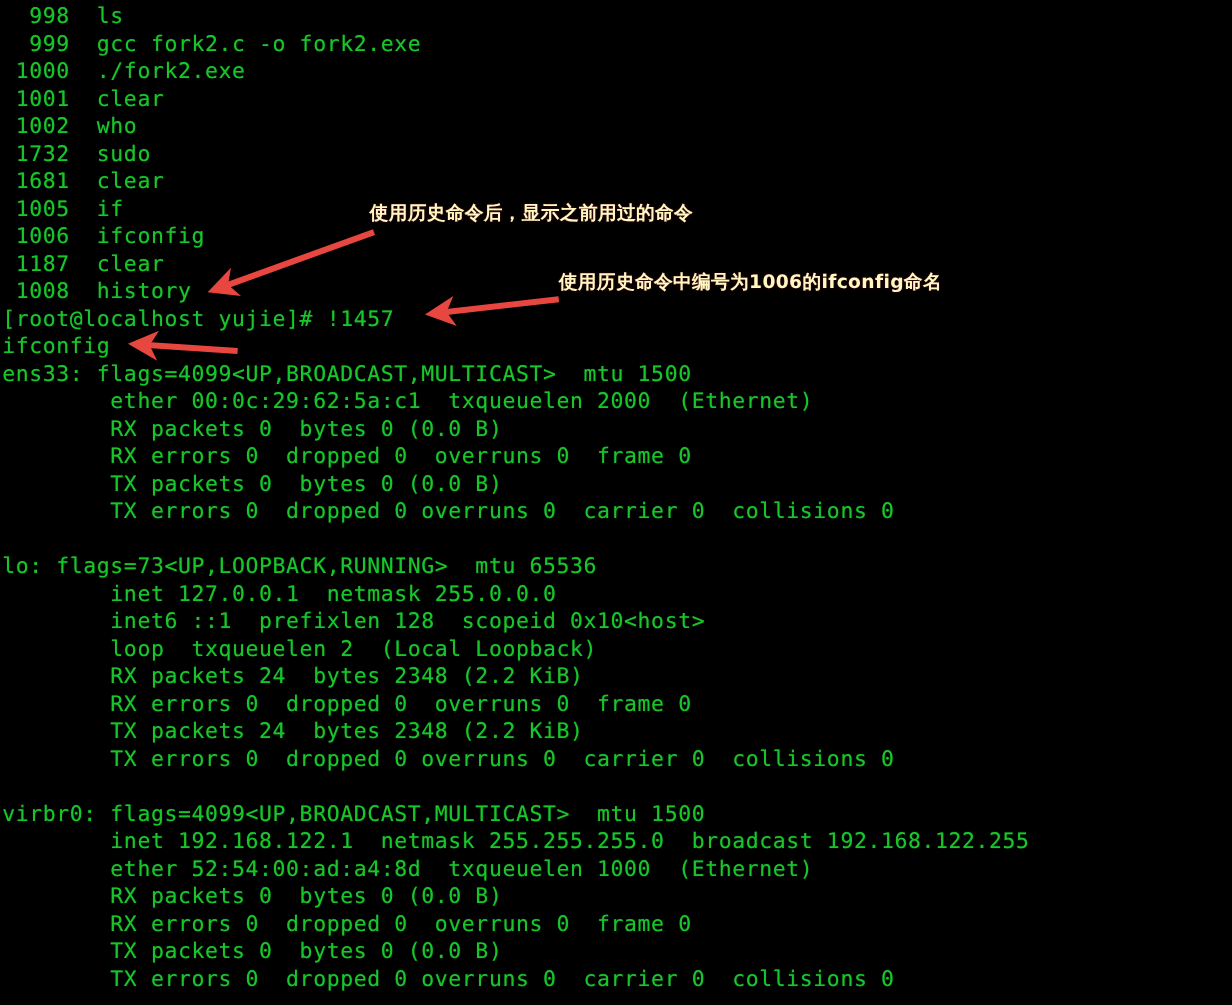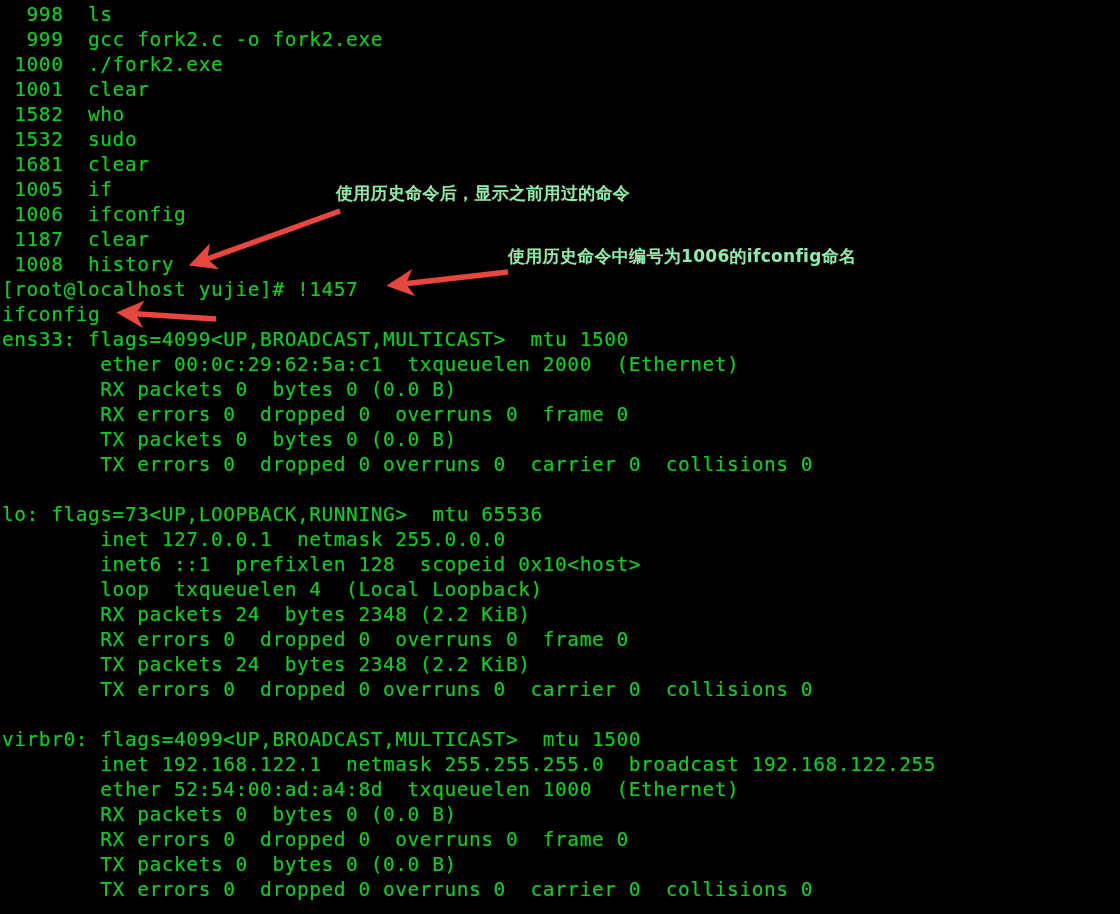--- a/index.html
+++ b/index.html
@@ -37,21 +37,21 @@
     white-space: pre;
     padding-left: 2px;
     font-family: "DejaVu Sans Mono", "Liberation Mono", monospace;
     text-shadow: 0 0 1px rgba(24,198,43,0.55);
   }
   .tline.blank {
     color: transparent;
   }
   .annotation {
     position: absolute;
-    color: #86efac;
+    color: #fef9c3;
     font-family: "DejaVu Sans", "Liberation Sans", sans-serif;
     font-size: 17px;
     font-weight: bold;
     white-space: pre;
     letter-spacing: 0.3px;
     text-shadow: 0 0 2px rgba(157,16,24,0.6);
   }
   #annotation-1 {
     left: 336px;
     top: 182px;
@@ -72,40 +72,40 @@
 </head>
 <body>
 
 <div id="terminal">
 
   <div id="console" style="color: rgb(24, 198, 43);">
       <div class="tline">  998  ls</div>
       <div class="tline">  999  gcc fork2.c -o fork2.exe</div>
       <div class="tline"> 1000  ./fork2.exe</div>
       <div class="tline"> 1001  clear</div>
-      <div class="tline"> 1582  who</div>
-      <div class="tline"> 1532  sudo</div>
+      <div class="tline"> 1002  who</div>
+      <div class="tline"> 1732  sudo</div>
       <div class="tline"> 1681  clear</div>
       <div class="tline"> 1005  if</div>
       <div class="tline"> 1006  ifconfig</div>
       <div class="tline"> 1187  clear</div>
       <div class="tline"> 1008  history</div>
       <div class="tline">[root@localhost yujie]# !1457</div>
       <div class="tline">ifconfig</div>
       <div class="tline">ens33: flags=4099&lt;UP,BROADCAST,MULTICAST&gt;  mtu 1500</div>
       <div class="tline">        ether 00:0c:29:62:5a:c1  txqueuelen 2000  (Ethernet)</div>
       <div class="tline">        RX packets 0  bytes 0 (0.0 B)</div>
       <div class="tline">        RX errors 0  dropped 0  overruns 0  frame 0</div>
       <div class="tline">        TX packets 0  bytes 0 (0.0 B)</div>
       <div class="tline">        TX errors 0  dropped 0 overruns 0  carrier 0  collisions 0</div>
       <div class="tline blank"></div>
       <div class="tline">lo: flags=73&lt;UP,LOOPBACK,RUNNING&gt;  mtu 65536</div>
       <div class="tline">        inet 127.0.0.1  netmask 255.0.0.0</div>
       <div class="tline">        inet6 ::1  prefixlen 128  scopeid 0x10&lt;host&gt;</div>
-      <div class="tline">        loop  txqueuelen 4  (Local Loopback)</div>
+      <div class="tline">        loop  txqueuelen 2  (Local Loopback)</div>
       <div class="tline">        RX packets 24  bytes 2348 (2.2 KiB)</div>
       <div class="tline">        RX errors 0  dropped 0  overruns 0  frame 0</div>
       <div class="tline">        TX packets 24  bytes 2348 (2.2 KiB)</div>
       <div class="tline">        TX errors 0  dropped 0 overruns 0  carrier 0  collisions 0</div>
       <div class="tline blank"></div>
       <div class="tline">virbr0: flags=4099&lt;UP,BROADCAST,MULTICAST&gt;  mtu 1500</div>
       <div class="tline">        inet 192.168.122.1  netmask 255.255.255.0  broadcast 192.168.122.255</div>
       <div class="tline">        ether 52:54:00:ad:a4:8d  txqueuelen 1000  (Ethernet)</div>
       <div class="tline">        RX packets 0  bytes 0 (0.0 B)</div>
       <div class="tline">        RX errors 0  dropped 0  overruns 0  frame 0</div>

